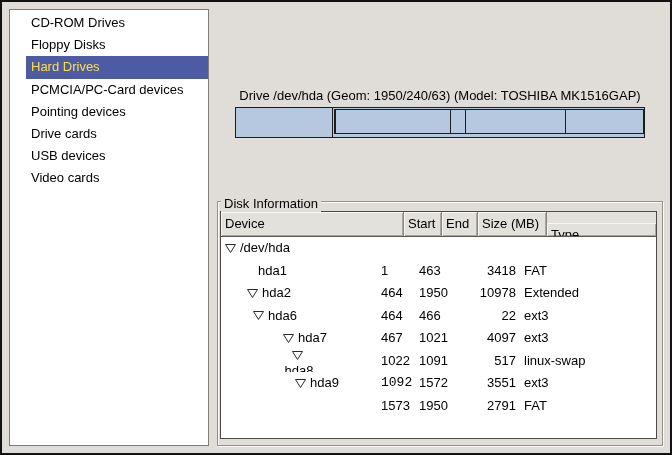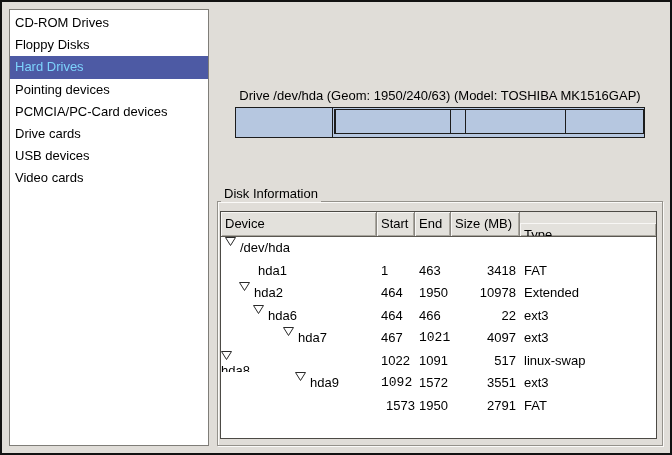--- a/index.html
+++ b/index.html
@@ -5,75 +5,75 @@
   html,body{margin:0;padding:0;background:#fff;}
   .window{
     position:relative;width:672px;height:455px;box-sizing:border-box;
     background:#e0ddd8;border:2px solid #121212;overflow:hidden;
     font-family:"Liberation Sans",sans-serif;font-size:13px;color:#000;
   }
   
   .device-list{
     position:absolute;left:7px;top:7px;width:200px;height:437px;
     box-sizing:border-box;background:#ffffff;border:1px solid #7f7d78;
-    padding-top:2px;overflow:hidden;
+    padding-top:2px;overflow:hidden;padding-left:16px;
   }
   .device-item{height:22.2px;line-height:22.2px;padding-left:5px;white-space:nowrap;cursor:default;}
-  .device-item.selected{background:#4d5aa4;color:#7dd3fc;}
+  .device-item.selected{background:#4d5aa4;color:#fde047;}
   
   .drive-title{position:absolute;left:233px;top:86px;width:410px;text-align:center;white-space:nowrap;}
   .part-bar{
     position:absolute;left:233px;top:105px;width:410px;height:31px;
     box-sizing:border-box;border:1px solid #1c1c1c;background:#b6c7e0;display:flex;
   }
   .seg-primary{box-sizing:border-box;height:100%;border-right:1px solid #1c1c1c;background:#b6c7e0;}
   .seg-extended{flex:1;box-sizing:border-box;margin:1px 0 3px 1px;border:1px solid #1c1c1c;display:flex;background:#b6c7e0;}
   .seg-logical{box-sizing:border-box;height:100%;background:#b6c7e0;}
   .seg-logical + .seg-logical{border-left:1px solid #1c1c1c;}
   
   .groupbox{
     position:absolute;left:215px;top:199px;width:446px;height:245px;box-sizing:border-box;
     border:1px solid #94918b;box-shadow:inset 1px 1px 0 #fbfaf8, 1px 1px 0 #fbfaf8;
   }
   .group-label{
-    position:absolute;left:219px;top:184px;height:16px;line-height:16px;
+    position:absolute;left:219px;top:194px;height:16px;line-height:16px;
     background:#e0ddd8;padding:0 3px;z-index:2;white-space:nowrap;
   }
   
   .treeview{
     position:absolute;left:218px;top:209px;width:437px;height:228px;box-sizing:border-box;
     border:1px solid #4c4a45;background:#ffffff;overflow:hidden;z-index:1;
   }
   .thead{display:flex;height:25px;box-sizing:border-box;border-bottom:1px solid #5a5751;background:#e3e1dc;}
   .th{
     box-sizing:border-box;line-height:23px;padding-left:4px;white-space:nowrap;overflow:hidden;
     border-right:1px solid #8a8781;
     box-shadow:inset 1px 1px 0 #f8f7f5, inset -1px -1px 0 #a9a69e;
     cursor:default;
   }
   .th:last-child{border-right:none;margin-top:11px;}
   .tr{display:flex;height:22.5px;line-height:22.5px;}
   .td{box-sizing:border-box;padding-left:4px;white-space:nowrap;overflow:hidden;}
   .td.num-right{text-align:right;padding-right:4px;padding-left:0;}
-  .device-cell{display:flex;align-items:flex-start;padding-left:4px;}
+  .device-cell{display:flex;align-items:center;padding-left:4px;}
   .indent{flex:none;height:1px;}
   .expander-slot{flex:none;width:15px;display:flex;align-items:center;}
   .device-label{white-space:nowrap;}
 </style>
 </head>
 <body>
 
 <div class="window">
 
   <div class="device-list" id="device-list">
       <div class="device-item">CD-ROM Drives</div>
       <div class="device-item">Floppy Disks</div>
       <div class="device-item selected">Hard Drives</div>
+      <div class="device-item">PCMCIA/PC-Card devices</div>
       <div class="device-item">Pointing devices</div>
-      <div class="device-item">PCMCIA/PC-Card devices</div>
       <div class="device-item">Drive cards</div>
       <div class="device-item">USB devices</div>
       <div class="device-item">Video cards</div>
     </div>
 
   <div class="drive-title">Drive /dev/hda (Geom: 1950/240/63) (Model: TOSHIBA MK1516GAP)</div>
 
   <div class="part-bar" id="part-bar">
       <div class="seg-primary" style="width: 23.7436%;"></div>
       <div class="seg-extended">
@@ -83,21 +83,21 @@
         <div class="seg-logical" style="width: 32.347%;"></div>
         <div class="seg-logical" style="width: 25.4203%;"></div>
       </div>
     </div>
 
   <div class="groupbox"></div>
   <span class="group-label">Disk Information</span>
 
   <div class="treeview">
     <div class="thead" id="thead">
-        <div class="th" style="width: 156px;">Device</div>
+        <div class="th" style="width: 183px;">Device</div>
         <div class="th" style="width: 38px;">Start</div>
         <div class="th" style="width: 36px;">End</div>
         <div class="th" style="width: 69px;">Size (MB)</div>
         <div class="th" style="width: 136px; flex: 1 1 0%;">Type</div>
       </div>
     <div class="tbody" id="tbody">
         <div class="tr">
           <div class="td device-cell" style="width: 156px; padding-left: 0px;">
             <span class="indent" style="width: 4px;"></span>
             <span class="expander-slot">
@@ -117,21 +117,21 @@
             <span class="indent" style="width: 18px;"></span>
             <span class="expander-slot"></span>
             <span class="device-label">hda1</span>
           </div>
           <div class="td" style="width: 38px;">1</div>
           <div class="td" style="width: 36px;">463</div>
           <div class="td num-right" style="width: 69px;">3418</div>
           <div class="td" style="width: 136px; flex: 1 1 0%;">FAT</div>
         </div>
         <div class="tr">
-          <div class="td device-cell" style="width: 156px; padding-left: 0px;">
+          <div class="td device-cell" style="width: 156px; padding-left: 8px;">
             <span class="indent" style="width: 18px;"></span>
             <span class="expander-slot">
               <svg width="11" height="9" viewBox="0 0 11 9">
                 <path d="M0.5 0.5 H10.5 L5.5 8.5 Z" fill="#ffffff" stroke="#2a2a2a"></path>
               </svg>
             </span>
             <span class="device-label">hda2</span>
           </div>
           <div class="td" style="width: 38px;">464</div>
           <div class="td" style="width: 36px;">1950</div>
@@ -157,21 +157,21 @@
           <div class="td device-cell" style="width: 156px; padding-left: 16px;">
             <span class="indent" style="width: 46px;"></span>
             <span class="expander-slot">
               <svg width="11" height="9" viewBox="0 0 11 9">
                 <path d="M0.5 0.5 H10.5 L5.5 8.5 Z" fill="#ffffff" stroke="#2a2a2a"></path>
               </svg>
             </span>
             <span class="device-label">hda7</span>
           </div>
           <div class="td" style="width: 38px;">467</div>
-          <div class="td" style="width: 36px; font-family: Liberation Mono, monospace;">1021</div>
+          <div class="td" style="width: 36px;">1021</div>
           <div class="td num-right" style="width: 69px;">4097</div>
           <div class="td" style="width: 136px; flex: 1 1 0%;">ext3</div>
         </div>
         <div class="tr">
           <div class="td device-cell" style="width: 156px; padding-left: 0px; flex-direction: column;">
             <span class="indent" style="width: 60px;"></span>
             <span class="expander-slot">
               <svg width="11" height="9" viewBox="0 0 11 9">
                 <path d="M0.5 0.5 H10.5 L5.5 8.5 Z" fill="#ffffff" stroke="#2a2a2a"></path>
               </svg>
@@ -197,21 +197,21 @@
           <div class="td" style="width: 36px;">1572</div>
           <div class="td num-right" style="width: 69px;">3551</div>
           <div class="td" style="width: 136px; flex: 1 1 0%;">ext3</div>
         </div>
         <div class="tr">
           <div class="td device-cell" style="width: 156px; padding-left: 0px; margin-top: 35px;">
             <span class="indent" style="width: 88px;"></span>
             <span class="expander-slot"></span>
             <span class="device-label">hda5</span>
           </div>
-          <div class="td" style="width: 38px; text-align: right;">1573</div>
+          <div class="td" style="width: 38px;">1573</div>
           <div class="td" style="width: 36px;">1950</div>
           <div class="td num-right" style="width: 69px;">2791</div>
           <div class="td" style="width: 136px; flex: 1 1 0%;">FAT</div>
         </div>
       </div>
   </div>
 
 </div>
 
 </body></html>

